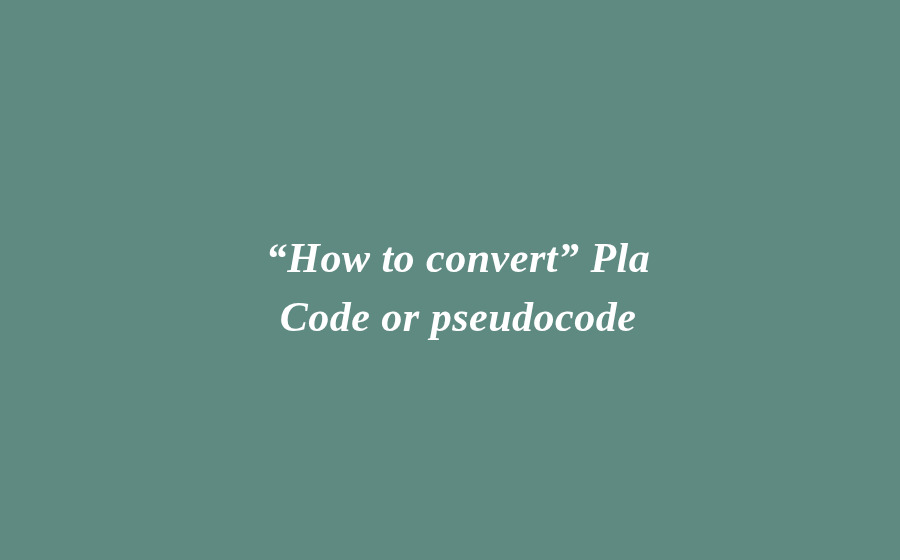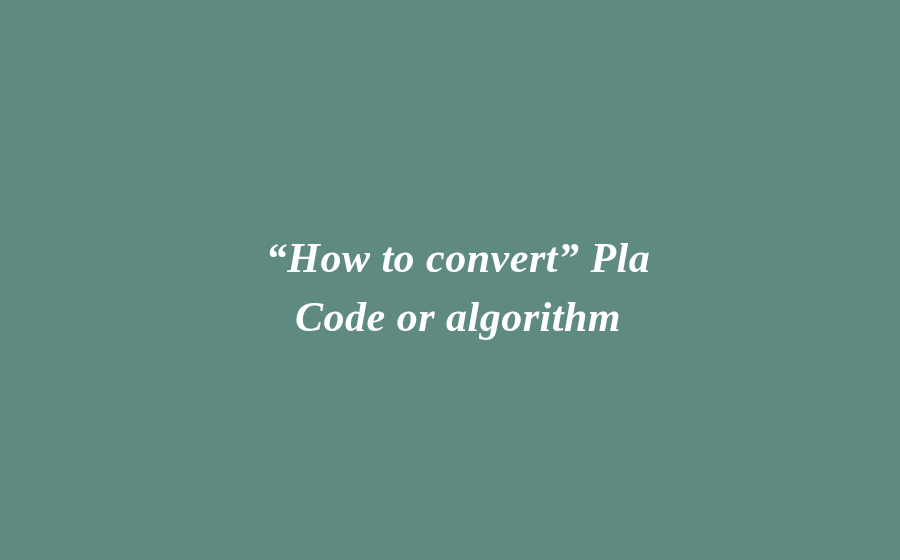--- a/index.html
+++ b/index.html
@@ -26,14 +26,14 @@
       font-style: italic;
       letter-spacing: 0.5px;
       padding: 0 60px;
     }
   </style>
 </head>
 <body>
 
 <div class="text-block">
   <div>“How to convert” Pla</div>
-  <div> Code or algorithm</div>
+  <div> Code or pseudocode</div>
 </div>
 
 </body></html>

